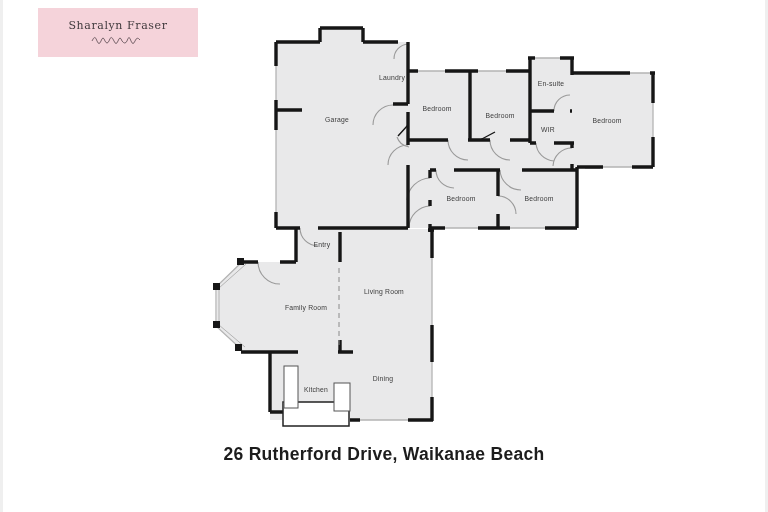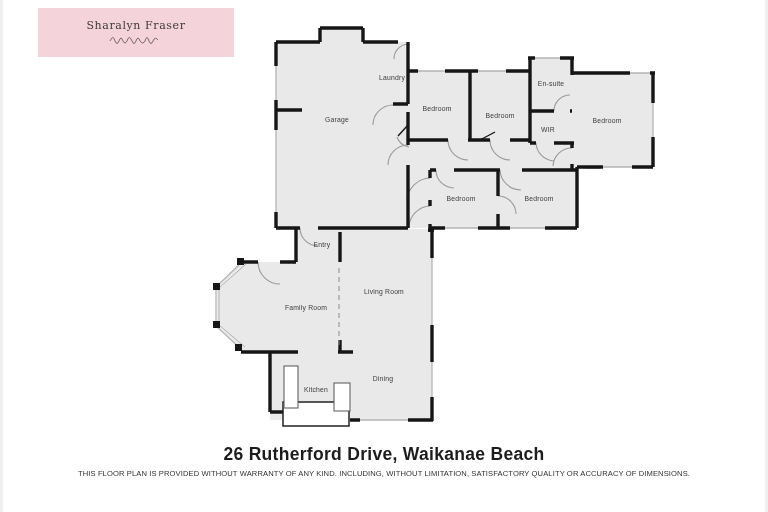--- a/index.html
+++ b/index.html
@@ -2,21 +2,21 @@
 <html style="--logo-bg: #f5d3da; --floor-fill: #e9e9ea; --wall: #161616; --window-line: #b4b4b4; --label-text: #3b3b3b; --title-text: #1c1c1c;"><head>
 <meta charset="utf-8">
 <style>
   html,body{margin:0;padding:0;background:#fff;}
   body{width:768px;height:512px;overflow:hidden;font-family:"Liberation Sans",sans-serif;}
   #stage{position:relative;width:768px;height:512px;background:#fff;}
   .edge{position:absolute;top:0;bottom:0;width:3px;background:#efefef;}
   .edge.left{left:0;} .edge.right{right:0;}
 
   
-  #logo{position:absolute;left:38px;top:8px;width:196px;height:49px;
+  #logo{position:absolute;left:38px;top:8px;width:160px;height:49px;
         background:var(--logo-bg,#f5d3da);display:flex;flex-direction:column;
         align-items:center;justify-content:center;}
   #logo .name{font-family:"DejaVu Serif","Liberation Serif",serif;
         font-size:11px;color:#3f393c;letter-spacing:.6px;line-height:1.1;}
   #logo .script{margin-top:1px;}
 
   
   #plan{position:absolute;left:0;top:0;width:768px;height:512px;}
 
   
@@ -150,14 +150,13 @@
       <div class="room-label" style="left: 461px; top: 198px;">Bedroom</div>
       <div class="room-label" style="left: 539px; top: 198px;">Bedroom</div>
       <div class="room-label" style="left: 322px; top: 244px;">Entry</div>
       <div class="room-label" style="left: 384px; top: 291px;">Living Room</div>
       <div class="room-label" style="left: 306px; top: 307px;">Family Room</div>
       <div class="room-label" style="left: 316px; top: 389px;">Kitchen</div>
       <div class="room-label" style="left: 383px; top: 378px;">Dining</div>
     </div>
 
   <div id="title">26 Rutherford Drive, Waikanae Beach</div>
-  <div id="disclaimer">THIS FLOOR PLAN IS PROVIDED WITHOUT WARRANTY OF ANY KIND. INCLUDING, WITHOUT LIMITATION,  SATISFACTORY QUALITY OR ACCURACY OF DIMENSIONS.</div>
 </div>
 
 </body></html>

